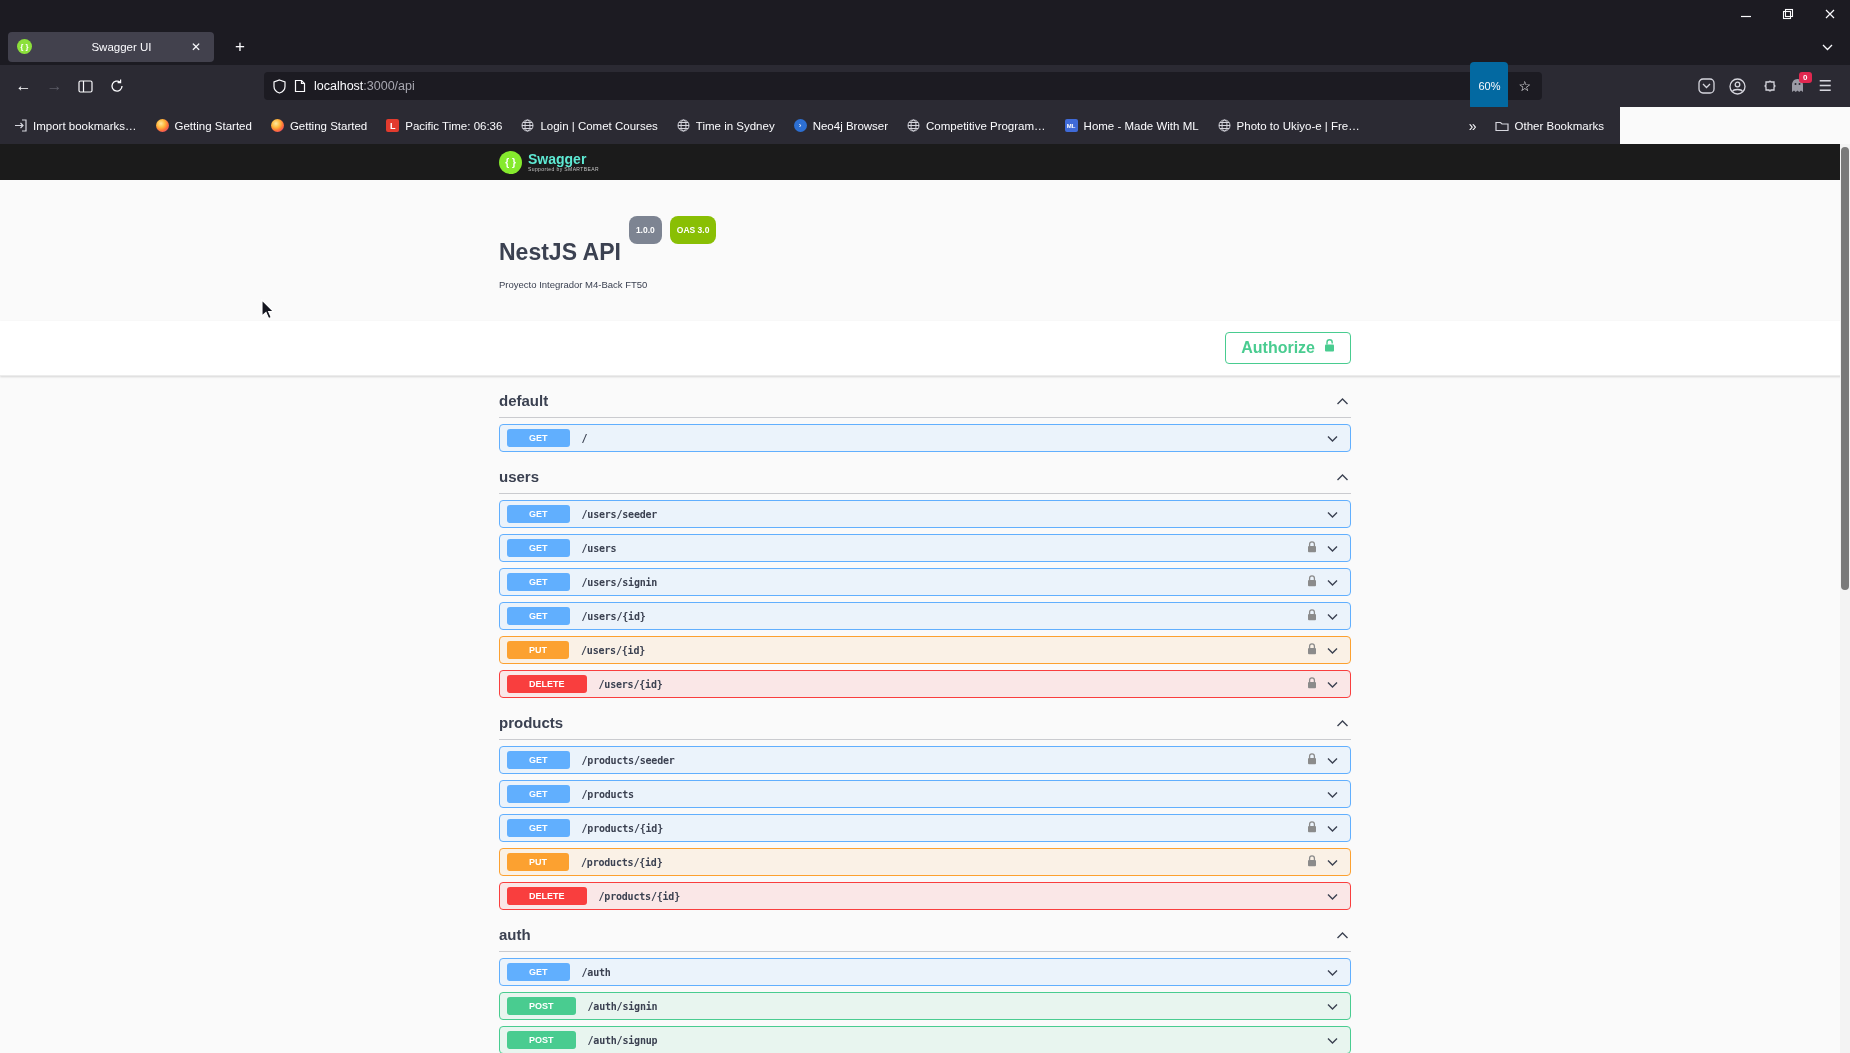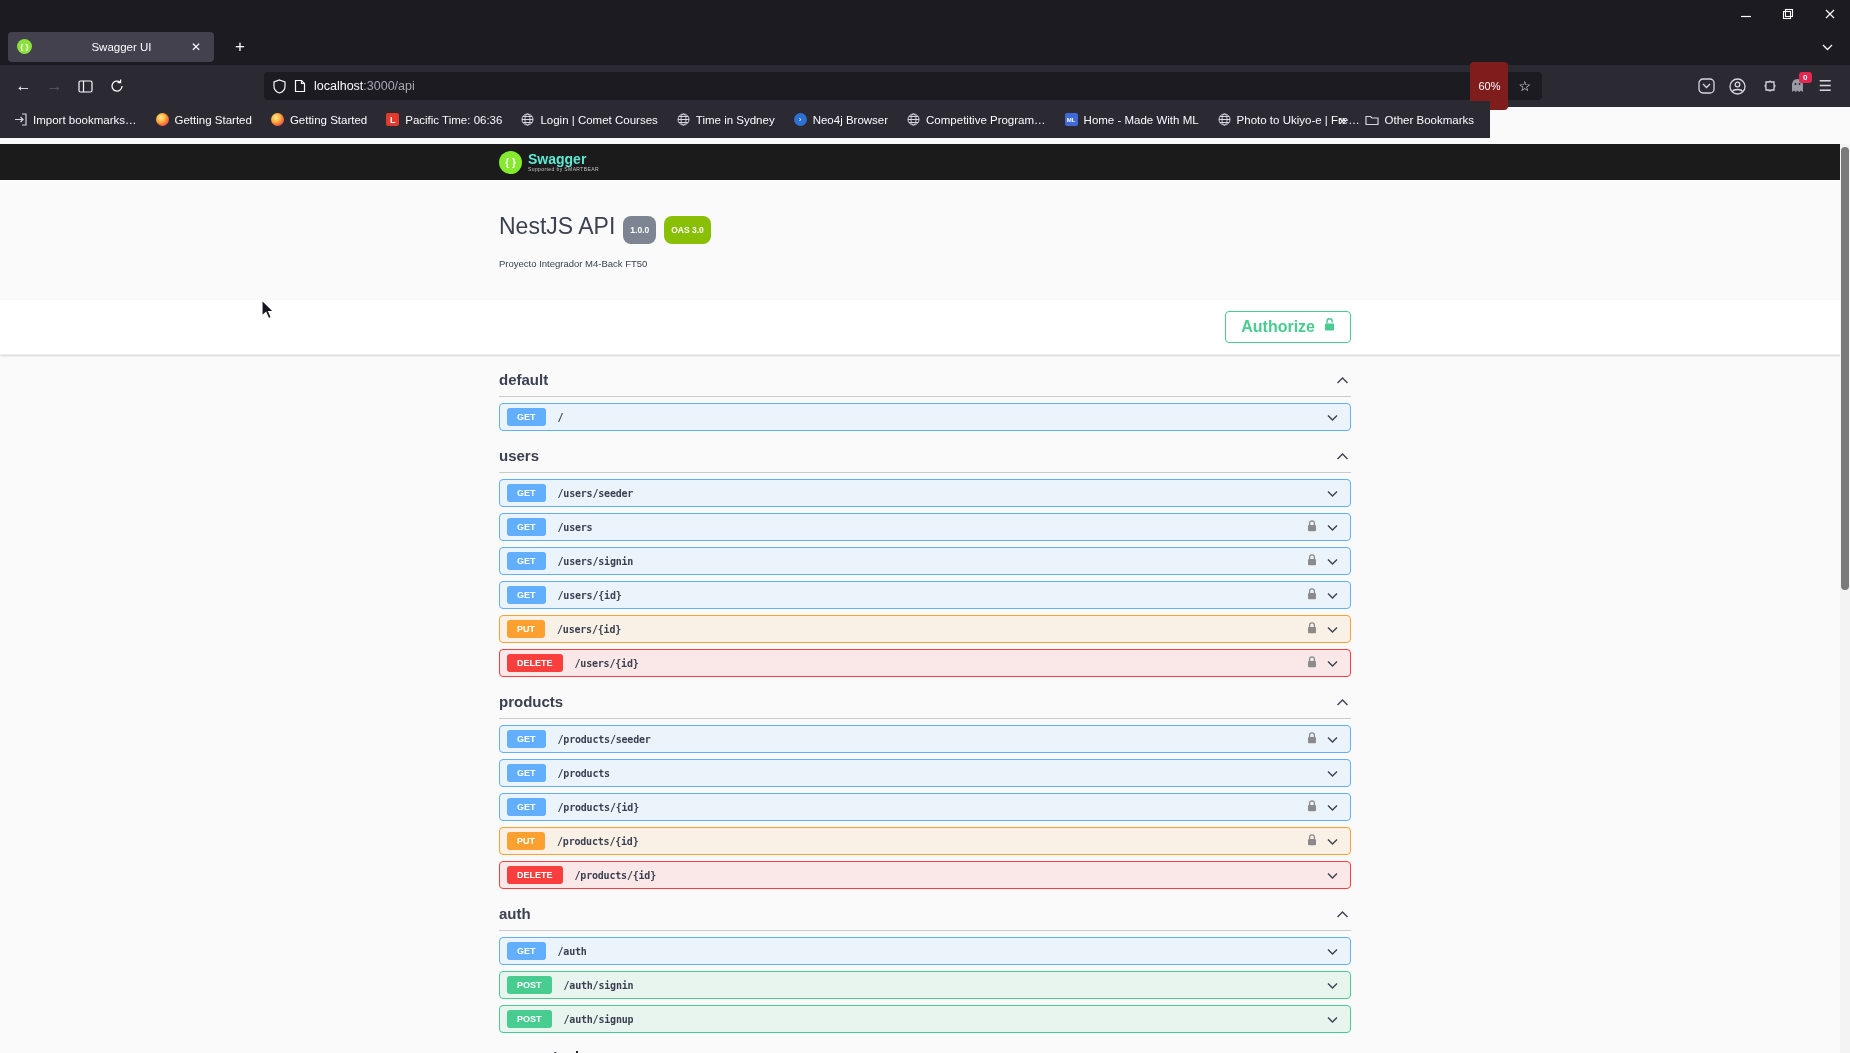--- a/index.html
+++ b/index.html
@@ -27,28 +27,28 @@
 
   .navbar { position:absolute; top:65px; left:0; width:1850px; height:42px; background:#2b2a33;
             display:flex; align-items:center; padding:0 8px; }
   .nav-btn { width:31px; height:30px; display:flex; align-items:center; justify-content:center;
              color:#fbfbfe; font-size:16px; border-radius:4px; }
   .nav-btn.disabled { color:#5b5b66; }
   .urlbox { margin-left:132px; width:1278px; height:28px; background:#1c1b22; border-radius:4px;
             display:flex; align-items:center; padding:0 9px; gap:8px; }
   .url-text { flex:1; font-size:12.5px; color:#fbfbfe; white-space:nowrap; }
   .url-rest { color:#a7a7b0; }
-  .zoom-pill { background:#7f1d1d; border-radius:4px; padding:18px 8px; font-size:11px; color:#fbfbfe; }
+  .zoom-pill { background:#0369a1; border-radius:4px; padding:18px 8px; font-size:11px; color:#fbfbfe; }
   .star-btn { font-size:14px; color:#fbfbfe; padding:0 2px; }
   .nav-right { margin-left:auto; display:flex; align-items:center; gap:14px; padding-right:10px; }
   .nav-ic { position:relative; display:flex; align-items:center; }
   .ext-badge { position:absolute; top:-6px; right:-7px; background:#e22850; color:#fff; font-size:8px;
                font-weight:bold; padding:1px 4px; border-radius:3px; }
 
-  .bookmarksbar { position:absolute; top:101px; left:0; width:1490px; height:37px; background:#2b2a33;
+  .bookmarksbar { position:absolute; top:107px; left:0; width:1620px; height:37px; background:#2b2a33;
                   display:flex; align-items:center; padding:0 14px; gap:19px; color:#fbfbfe; font-size:11.5px; }
   .bm { display:flex; align-items:center; gap:6px; white-space:nowrap; }
   .bm-right { position:absolute; right:16px; display:flex; gap:18px; align-items:center; }
   .bm-ic { display:flex; align-items:center; }
   .ic-firefox { width:13px; height:13px; border-radius:50%;
                 background:radial-gradient(circle at 38% 35%, #ffe8a0 0%, #ffb93c 35%, #ff7139 60%, #e4467a 85%, #b5007f 100%); }
   .ic-clock { width:13px; height:13px; border-radius:2px; background:#e23b2e; color:#fff; font-size:9px;
               font-weight:bold; display:flex; align-items:center; justify-content:center; }
   .ic-neo4j { width:13px; height:13px; border-radius:50%; background:#2d6fd2; color:#fff; font-size:8px;
               display:flex; align-items:center; justify-content:center; }
@@ -60,21 +60,21 @@
   .sw-topbar { height:36px; background:#1b1b1b; display:flex; align-items:center; }
   .sw-wrap { width:852px; margin:0 auto; }
   .sw-logo { display:flex; align-items:center; gap:6px; }
   .sw-logo-circle { width:23px; height:23px; border-radius:50%; background:#85ea2d; color:#fff;
                     display:flex; align-items:center; justify-content:center; font-size:10px; font-weight:bold; }
   .sw-logo-name { color:#5eead4; font-size:14px; font-weight:bold; line-height:13px; }
   .sw-logo-sub { color:#c3c3c3; font-size:5px; letter-spacing:.4px; }
 
   .info { padding-top:33px; }
   .info-title-row { display:flex; align-items:flex-start; gap:8px; }
-  .api-title { font-size:23px; font-weight:normal; color:#3b4151; line-height:26px; }
+  .api-title { font-size:23px; font-weight:bold; color:#3b4151; line-height:26px;margin-top:26px; }
   .pill { font-size:8.5px; font-weight:bold; color:#fff; border-radius:8px; padding:9px 7px; margin-top:3px; }
   .pill-version { background:#7d8492; }
   .pill-oas { background:#89bf04; }
   .info-desc { margin-top:14px; font-size:9.5px; color:#3b4151; }
 
   .scheme-bar { margin-top:31px; background:#fff; height:55px; border-bottom:1px solid #ececec;
                 box-shadow:0 1px 2px 0 rgba(0,0,0,.15); display:flex; align-items:center; }
   .scheme-inner { display:flex; justify-content:flex-end; align-items:center; }
   .authorize-btn { display:flex; gap:9px; border:1.5px solid #49cc90; border-radius:4px;
                    background:#fff; color:#49cc90; font-weight:bold; font-size:16px; padding:6px 15px; }
@@ -82,21 +82,21 @@
   .tag-section { margin-top:13px; }
   .tag-header { display:flex; justify-content:space-between; align-items:center; padding:3px 2px 7px 0;
                 border-bottom:1px solid rgba(59,65,81,.25); }
   .tag-name { font-size:15px; font-weight:bold; color:#3b4151; }
   .caret { display:inline-block; width:1.5px; height:14px; background:#1f2733; margin-left:2px; vertical-align:-2px; }
 
   .opblock { height:28px; border:1px solid; border-radius:4px; margin-top:6px; display:flex; align-items:center; }
   .bg-GET { background:#ebf3fb; } .bg-POST { background:#e8f5ef; }
   .bg-PUT { background:#faf1e6; } .bg-DELETE { background:#fae7e7;justify-content:space-between; }
   .method-badge { min-width:34px; text-align:center; color:#fff; font-weight:bold; font-size:9px;
-                  padding:4px 10px; border-radius:3px; margin-left:7px; }
+                  padding:4px 22px; border-radius:3px; margin-left:7px; }
   .op-path { margin-left:12px; font-family:"DejaVu Sans Mono", monospace; font-size:10px; font-weight:600;
              color:#3b4151; letter-spacing:-.2px; }
   .op-right { margin-left:auto; display:flex; align-items:center; gap:10px; margin-right:12px; }
 
   .scrollbar { position:absolute; top:144px; right:0; width:10px; height:909px; background:#f3f3f3; }
   .scroll-thumb { position:absolute; top:3px; left:1px; width:8px; height:443px; background:#7a7a7a; border-radius:4px; }
 
   .cursor { position:absolute; left:261px; top:299px; z-index:50; }
 </style>
 </head>

